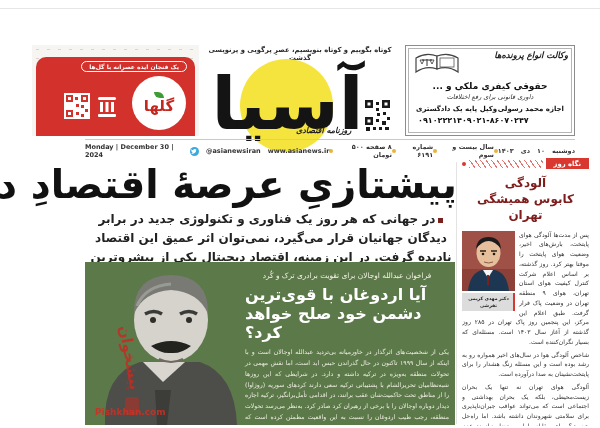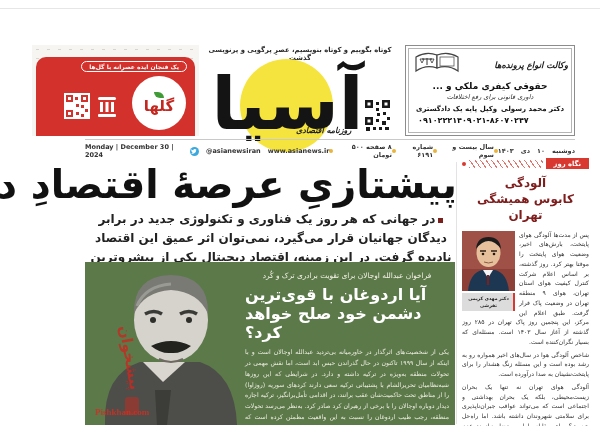--- a/index.html
+++ b/index.html
@@ -36,21 +36,21 @@
   .title { position:absolute; left:200px; top:52px; width:175px; text-align:center;
            font-size:72px; font-weight:bold; color:#141414; line-height:1.45; letter-spacing:-2px; }
   .subtitle { position:absolute; left:296px; top:126px; font-size:8px; font-weight:bold;
               font-style:italic; color:#222; }
   .mast-qr { position:absolute; left:364px; top:99px; }
 
   
   .lawyer { position:absolute; left:405px; top:45px; width:170px; height:91px; background:#fff;
             border:1px solid #8c8c8c; padding:4px 6px 3px; }
   .lawyer:before { content:""; position:absolute; inset:2px; border:1px solid #b5b5b5; pointer-events:none; }
-  .law-r1 { display:flex; align-items:center; justify-content:space-between; height:30px; }
+  .law-r1 { display:flex; align-items:flex-start; justify-content:space-between; height:30px; }
   .law-heading { font-size:8.5px; font-weight:bold; font-style:italic; color:#222; }
   .law-services { text-align:center; font-size:9px; font-weight:bold; color:#111; margin-top:1px; }
   .law-sub { text-align:center; font-size:6.5px; font-style:italic; color:#333; margin-top:2px; }
   .law-row { display:flex; justify-content:space-between; font-size:7px; font-weight:bold;
              color:#111; margin-top:4px; padding:0 4px; }
   .law-phones { display:flex; justify-content:flex-start; font-size:8px; font-weight:bold;
                 color:#111; margin-top:3px; padding:0 6px; direction:ltr; }
 
   
   .daterule { position:absolute; left:85px; top:139px; width:490px; height:1px; background:#c9c9c9; }
@@ -69,21 +69,21 @@
           font-size:12px; font-weight:bold; color:#222; line-height:1.6; }
   .lead-marker { display:inline-block; width:5px; height:5px; background:#7a1f1c; margin-left:3px; }
 
   
   .feature { position:absolute; left:85px; top:262px; width:370px; height:163px;
              background:#5c794a; overflow:hidden; }
   .fe-photo { position:absolute; left:0; top:0; width:158px; height:163px; }
   .fe-wm-v { position:absolute; left:48px; top:62px; color:rgba(196,44,34,.85); font-size:15px;
              font-weight:bold; transform:rotate(80deg); transform-origin:left top; letter-spacing:2px; }
   .fe-wm { position:absolute; left:10px; bottom:8px; color:rgba(205,48,36,.9); font-size:9px;
-           font-weight:bold; direction:ltr;font-family:Liberation Serif, serif; }
+           font-weight:bold; direction:ltr; }
   .fe-text { position:absolute; right:6px; top:9px; width:204px; color:#fff; }
   .fe-kicker { text-align:center; font-size:7.4px; font-weight:normal; color:#f4f2e6; }
   .fe-head { text-align:left; font-size:16px; font-weight:bold; margin-top:5px; color:#fff; }
   .fe-body { font-size:6.2px; line-height:1.75; text-align:justify; color:#efeee2; margin-top:5px; }
   .fe-body + .fe-body { margin-top:2px; }
 
   
   .coldiv { position:absolute; left:456px; top:162px; width:1px; height:262px; background:#e3e3e3; }
   .dayview { position:absolute; left:462px; top:158px; width:127px; height:268px; overflow:hidden; }
   .dv-tagrow { display:flex; align-items:center; gap:3px; direction:ltr; height:11px; }
@@ -195,21 +195,21 @@
           <line x1="10" y1="10" x2="20" y2="10" stroke="#333" stroke-width="1"></line>
           <path d="M8 10 L12 10 L10 14 Z" fill="none" stroke="#333" stroke-width=".8"></path>
           <path d="M18 10 L22 10 L20 14 Z" fill="none" stroke="#333" stroke-width=".8"></path>
           <rect x="28" y="8" width="14" height="9" fill="none" stroke="#555" stroke-width=".8"></rect>
         </svg>
       </span>
     </div>
     <div class="law-services">حقوقی کیفری ملکی و ...</div>
     <div class="law-sub">داوری قانونی برای رفع اختلافات</div>
     <div class="law-row">
-      <span>دکتر محمد رسولی</span>
+      <span>اجازه محمد رسولی</span>
       <span>وکیل پایه یک دادگستری</span>
     </div>
     <div class="law-phones">
       <span>۰۹۱۰۲۲۲۱۴۰۹</span>
       <span>۰۲۱-۸۶۰۷۰۲۴۷</span>
     </div>
   </div>
 
   <div class="daterule"></div>
   <div class="dateline">

